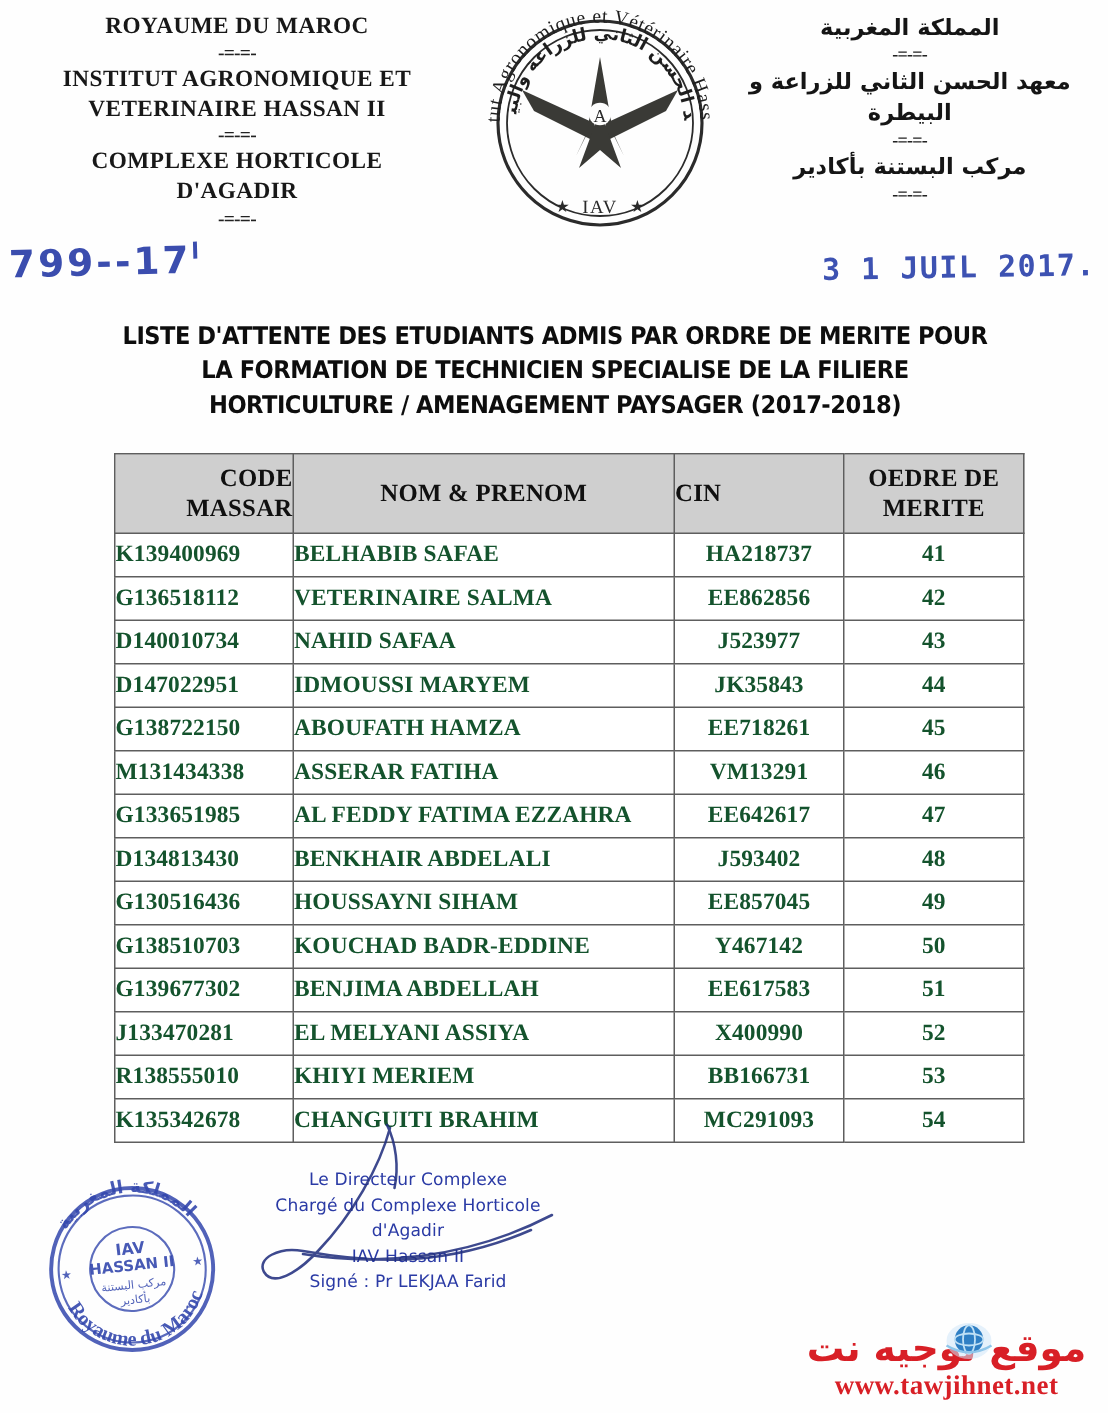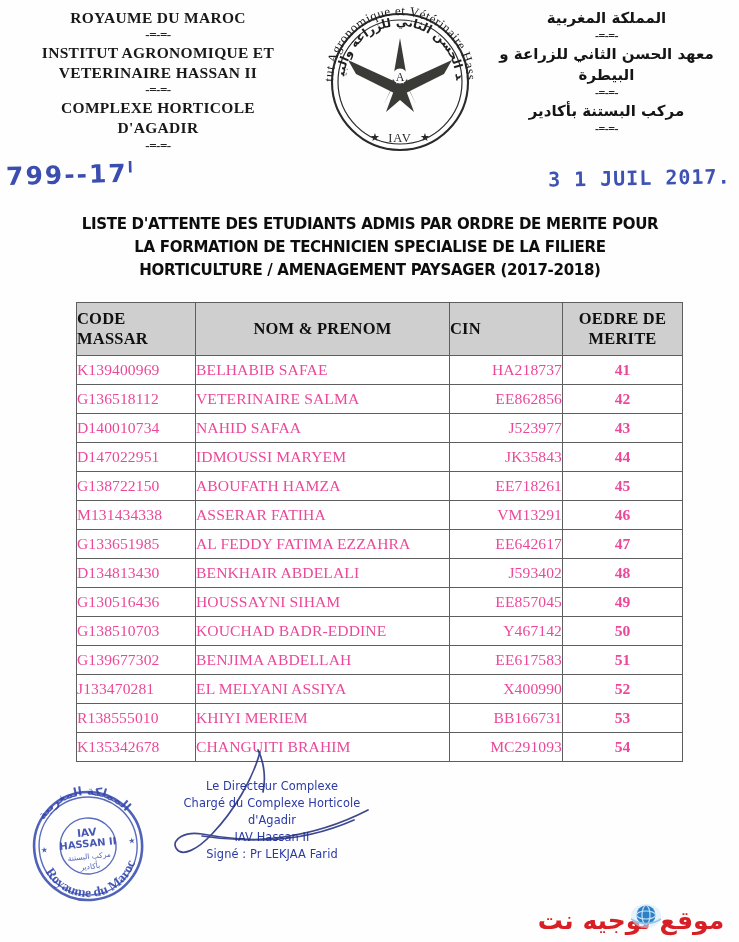--- a/index.html
+++ b/index.html
@@ -135,35 +135,36 @@
   table.lst thead th {
     background: #cfcfcf;
     font-weight: bold;
     font-size: 16.5px;
     line-height: 1.22;
     color: #101010;
     height: 52px;
     vertical-align: middle;
     letter-spacing: .2px;
   }
-  th.h-massar { text-align: left; width: 118px; }
+  th.h-massar { text-align: right; width: 118px; }
   th.h-nom    { text-align: center; width: 253px; }
   th.h-cin    { text-align: left; width: 112px; padding-left: 7px; margin-left: 44px; }
   th.h-merite { text-align: center; width: 119px; }
 
   table.lst tbody td {
     height: 28px;
     font-size: 15.6px;
     vertical-align: middle;
-    color: #ec4899;
+    color: #14532d;
     background: #ffffff;
+    font-weight: bold;
   }
   td.c-massar { padding-left: 3px; text-align: left; letter-spacing: .1px; }
   td.c-nom    { padding-left: 9px; text-align: left; letter-spacing: .1px; margin-left: 46px; }
-  td.c-cin    { padding-left: 7px; text-align: right; letter-spacing: .1px; }
+  td.c-cin    { padding-left: 7px; text-align: center; letter-spacing: .1px; }
   td.c-merite { text-align: center; font-weight: bold; font-size: 15px; }
 
   
   .sig-block {
     position: absolute;
     left: 152px; top: 778px;
     width: 240px;
     text-align: center;
     font-family: "DejaVu Sans", sans-serif;
     font-size: 11.4px;
@@ -438,15 +439,16 @@
     <div class="wm-globe">
       <svg width="34" height="30" viewBox="0 0 34 30" xmlns="http://www.w3.org/2000/svg">
         <ellipse cx="17" cy="15" rx="15" ry="12" fill="#cfe6f7" opacity=".55"></ellipse>
         <circle cx="17" cy="14" r="9.5" fill="#2f7fc4"></circle>
         <ellipse cx="17" cy="14" rx="9.5" ry="4" fill="none" stroke="#bfe0f5" stroke-width="1.2"></ellipse>
         <ellipse cx="17" cy="14" rx="4" ry="9.5" fill="none" stroke="#bfe0f5" stroke-width="1.2"></ellipse>
         <path d="M2,18 Q17,27 32,18" fill="none" stroke="#8fc6ea" stroke-width="1.6"></path>
       </svg>
     </div>
     <div class="wm-ar">موقع توجيه نت</div>
+    <div class="wm-url">www.tawjihnet.net</div>
   </div>
 
 </div>
 
 </body></html>

